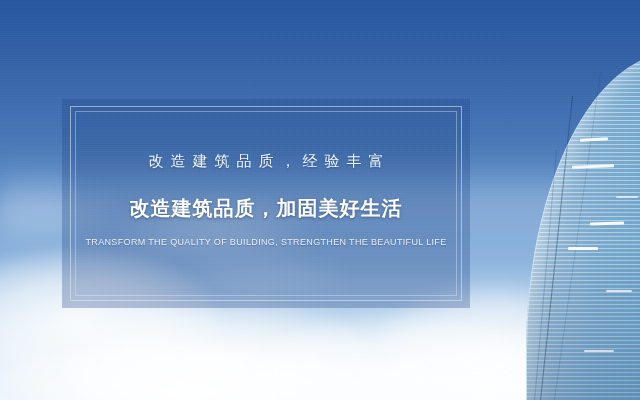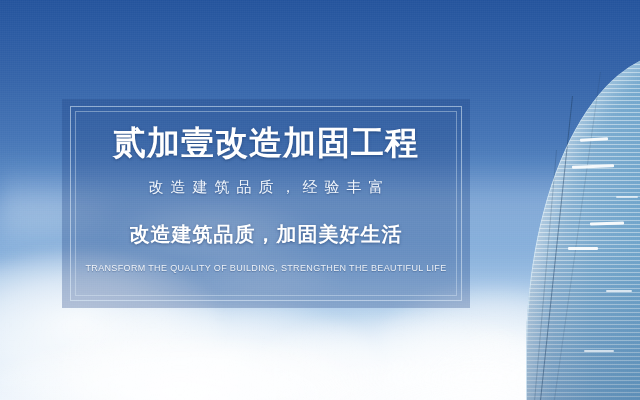--- a/index.html
+++ b/index.html
@@ -282,20 +282,19 @@
     <div class="glint g5"></div>
     <div class="glint g6"></div>
     <div class="tower-edge"></div>
   </div>
 
   <div class="panel"></div>
   <div class="panel-border-outer"></div>
   <div class="panel-border-inner"></div>
 
   <div class="text-stack">
-    <div class="headline">贰加壹改造加固工程</div>
     <div class="subline">改造建筑品质，经验丰富</div>
     <div class="tagline">改造建筑品质，加固美好生活</div>
     <div class="en-line">TRANSFORM THE QUALITY OF BUILDING, STRENGTHEN THE BEAUTIFUL LIFE</div>
   </div>
 
   <div class="grain"></div>
 </div>
 
 </body></html>

